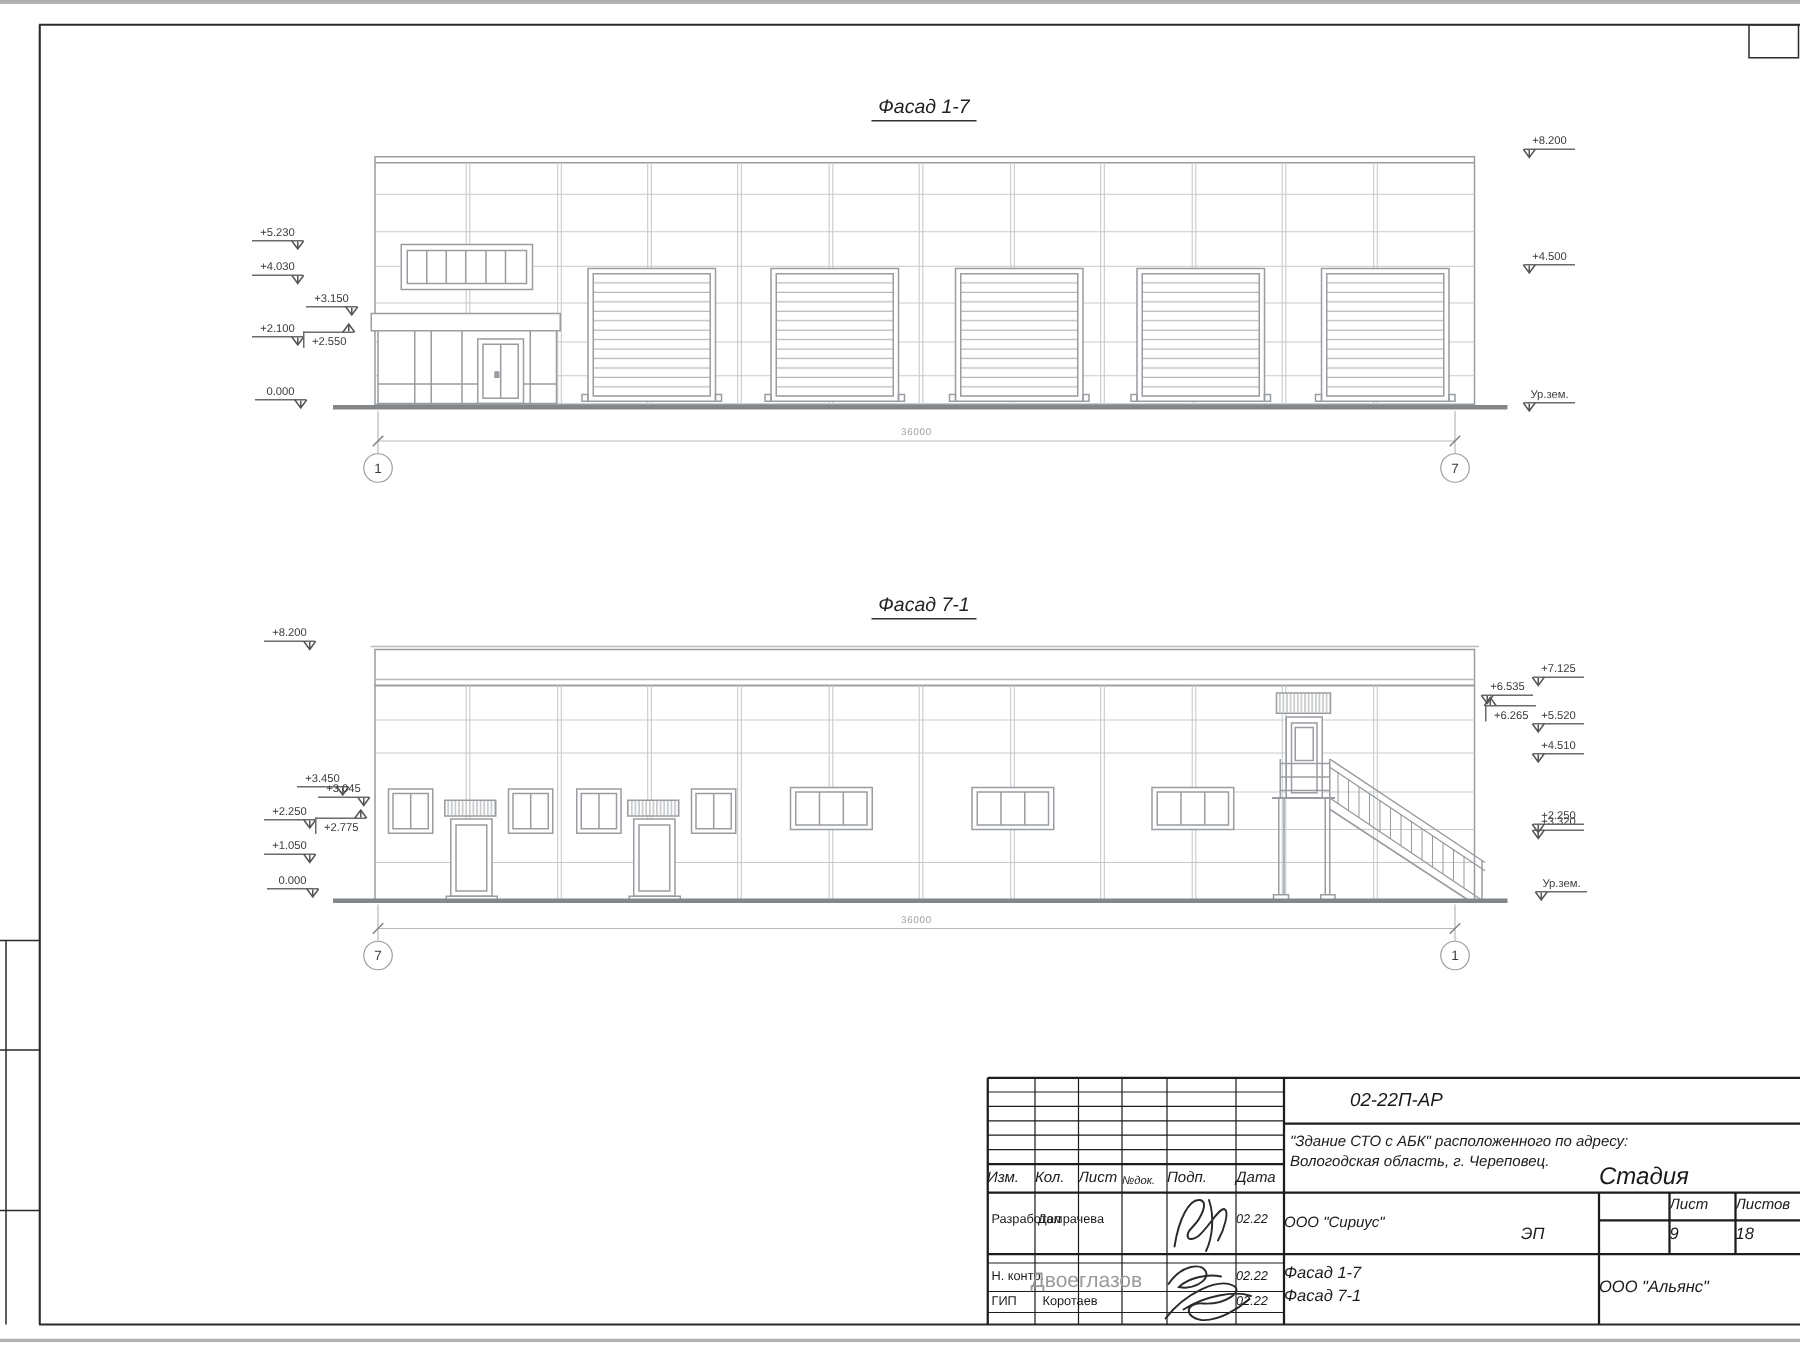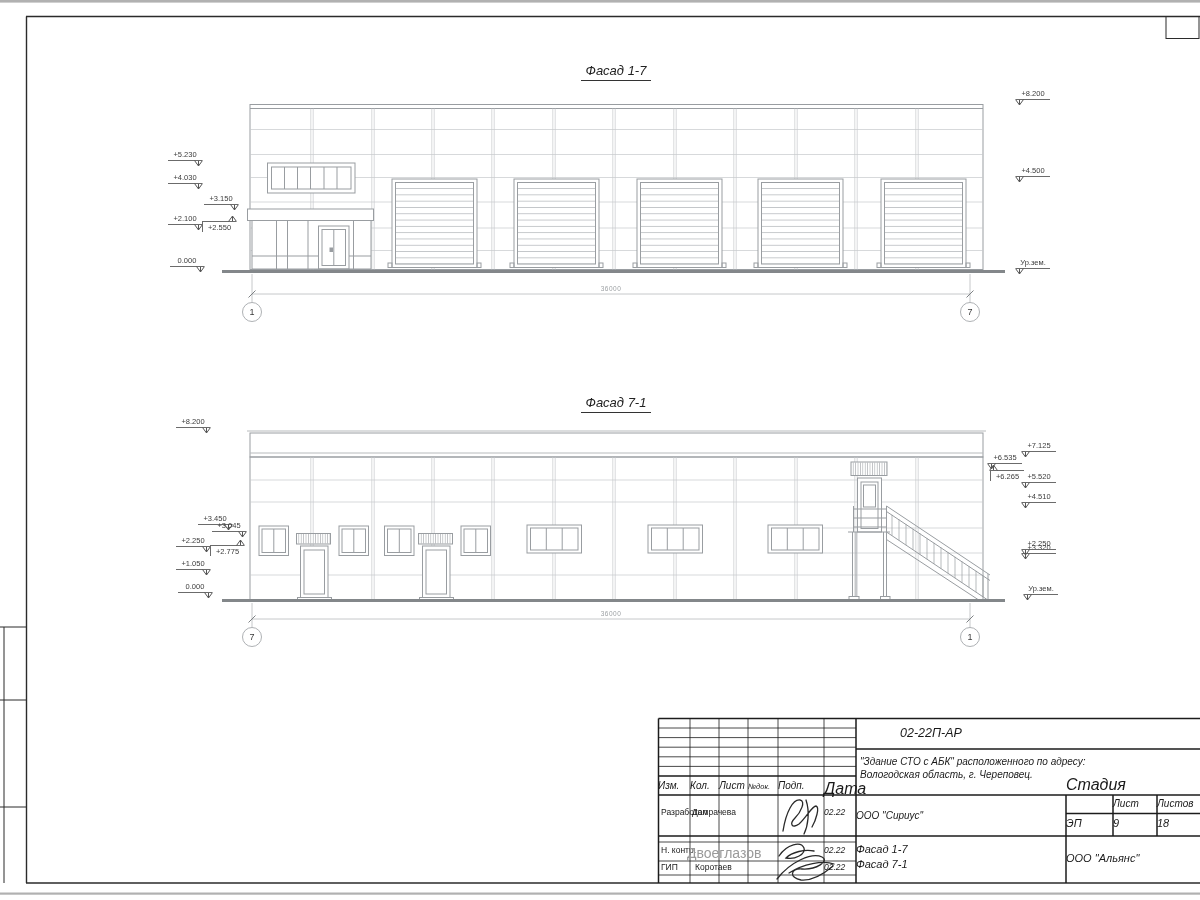--- a/index.html
+++ b/index.html
@@ -405,40 +405,40 @@
 
 <div class="t tb c" style="left:900px;top:726px;width:266px;font-size:12.5px;">02-22П-АР</div>
 <div class="t tb c" style="left:860px;top:756px;width:346px;font-size:10px;">"Здание СТО с АБК" расположенного по адресу:</div>
 <div class="t tb c" style="left:860px;top:769px;width:346px;font-size:10px;">Вологодская область, г. Череповец.</div>
 
 <div class="t tb c" style="left:658px;top:780px;width:32px;font-size:10px;">Изм.</div>
 <div class="t tb c" style="left:690px;top:780px;width:33px;font-size:10px;">Кол.</div>
 <div class="t tb c" style="left:719px;top:780px;width:29px;font-size:10px;">Лист</div>
 <div class="t tb c" style="left:748px;top:782px;width:30px;font-size:7.5px;">№док.</div>
 <div class="t tb c" style="left:778px;top:780px;width:34px;font-size:10px;">Подп.</div>
-<div class="t tb c" style="left:824px;top:780px;width:32px;font-size:16px;">Дата</div>
+<div class="t tb c" style="left:824px;top:780px;width:32px;font-size:10px;">Дата</div>
 
 <div class="t tb" style="left:661px;top:807px;font-size:8.5px;">Разработал</div>
 <div class="t tb" style="left:692px;top:807px;font-size:8.5px;">Домрачева</div>
 <div class="t tb c" style="left:824px;top:807px;width:32px;font-size:8.5px;">02.22</div>
 
 <div class="t tb" style="left:661px;top:845px;font-size:8.5px;">Н. контр.</div>
 <div class="t tb gray" style="left:650px;top:845px;font-size:14px;margin-left:37px;">Двоеглазов</div>
 <div class="t tb c" style="left:824px;top:845px;width:32px;font-size:8.5px;">02.22</div>
 
 <div class="t tb" style="left:661px;top:862px;font-size:8.5px;">ГИП</div>
 <div class="t tb" style="left:695px;top:862px;font-size:8.5px;">Коротаев</div>
 <div class="t tb c" style="left:824px;top:862px;width:32px;font-size:8.5px;">02.22</div>
 
 <div class="t tb c" style="left:856px;top:810px;width:210px;font-size:10px;">ООО "Сириус"</div>
 
 <div class="t tb c" style="left:1066px;top:776px;width:57px;font-size:16px;">Стадия</div>
 <div class="t tb c" style="left:1113px;top:798px;width:44px;font-size:10px;">Лист</div>
 <div class="t tb c" style="left:1157px;top:798px;width:50px;font-size:10px;">Листов</div>
-<div class="t tb c" style="left:1066px;top:817px;width:58px;font-size:11px;">ЭП</div>
+<div class="t tb c" style="left:1014px;top:817px;width:58px;font-size:11px;">ЭП</div>
 <div class="t tb c" style="left:1113px;top:817px;width:44px;font-size:11px;">9</div>
 <div class="t tb c" style="left:1157px;top:817px;width:50px;font-size:11px;">18</div>
 
 <div class="t tb c" style="left:856px;top:843px;width:210px;font-size:11px;">Фасад 1-7</div>
 <div class="t tb c" style="left:856px;top:858px;width:210px;font-size:11px;">Фасад 7-1</div>
 <div class="t tb c" style="left:1066px;top:852px;width:140px;font-size:11px;">ООО "Альянс"</div>
 
 </div>
 
 </body></html>

